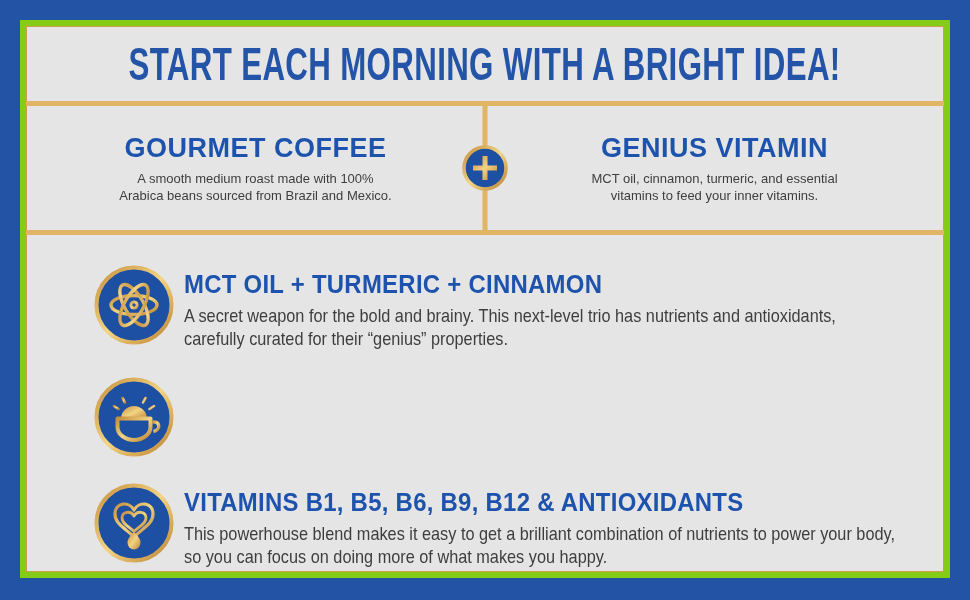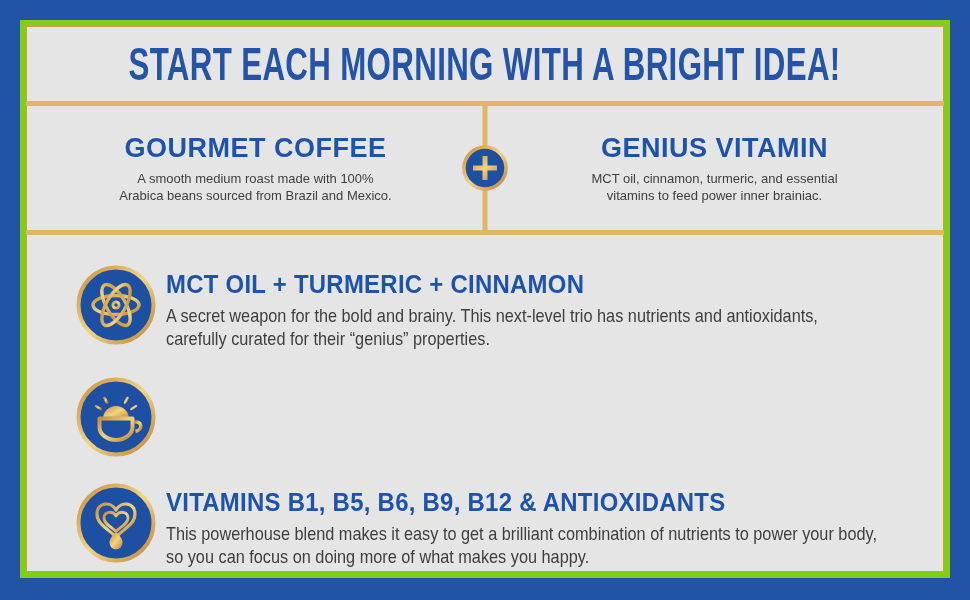--- a/index.html
+++ b/index.html
@@ -19,21 +19,21 @@
     font-weight:bold; font-size:46px; color:#2454a8;
     transform:scaleX(.68); white-space:nowrap; letter-spacing:.5px;
   }
   .hr { height:5px; background:#e0b666; flex:none; }
   .intro { height:124px; position:relative; display:flex; flex:none; }
   .col { flex:1; display:flex; flex-direction:column; justify-content:center; align-items:center; text-align:center; padding-top:2px; }
   .col h2 { margin:0 0 7px; font-size:27px; color:#1d53ad; letter-spacing:.5px; font-weight:bold; }
   .col p { margin:0; font-size:13px; line-height:1.3; color:#3e3e3e; white-space:pre; }
   .vdiv { position:absolute; left:50%; top:0; bottom:0; width:5px; transform:translateX(-50%); background:#e0b666; }
   .plus-badge { position:absolute; left:50%; top:50%; transform:translate(-50%,-50%); line-height:0; }
-  .features { flex:1; padding:30px 0 0 50px; display:flex; flex-direction:column; gap:26px; }
+  .features { flex:1; padding:30px 0 0 68px; display:flex; flex-direction:column; gap:26px; }
   .feature { display:flex; gap:10px; }
   .badge { flex:none; line-height:0; }
   .ftext { padding-top:4px; min-width:0; }
   .ftext h3 {
     margin:0 0 4px; font-size:26px; color:#1d53ad; font-weight:bold;
     transform:scaleX(.92); transform-origin:left center; white-space:nowrap; letter-spacing:.3px;
   }
   .ftext p {
     margin:0; font-size:18.5px; line-height:1.26; color:#3e3e3e;
     white-space:pre; transform:scaleX(.88); transform-origin:left center;
@@ -67,21 +67,21 @@
                 <stop offset="1" stop-color="#bd8432"></stop>
             </linearGradient>
           </defs>
           <circle cx="24" cy="24" r="21" fill="#1d4fa2" stroke="url(#gP)" stroke-width="3.5"></circle>
           <path d="M24 12 V36 M12 24 H36" stroke="url(#gP)" stroke-width="5" stroke-linecap="butt"></path>
         </svg>
       </div>
       <div class="col">
         <h2>GENIUS VITAMIN</h2>
         <p>MCT oil, cinnamon, turmeric, and essential
-vitamins to feed power inner brainiac.</p>
+vitamins to feed your inner vitamins.</p>
       </div>
     </div>
 
     <div class="hr"></div>
 
     <div class="features">
 
       <div class="feature">
         <div class="badge">
           <svg width="80" height="80" viewBox="0 0 80 80">

